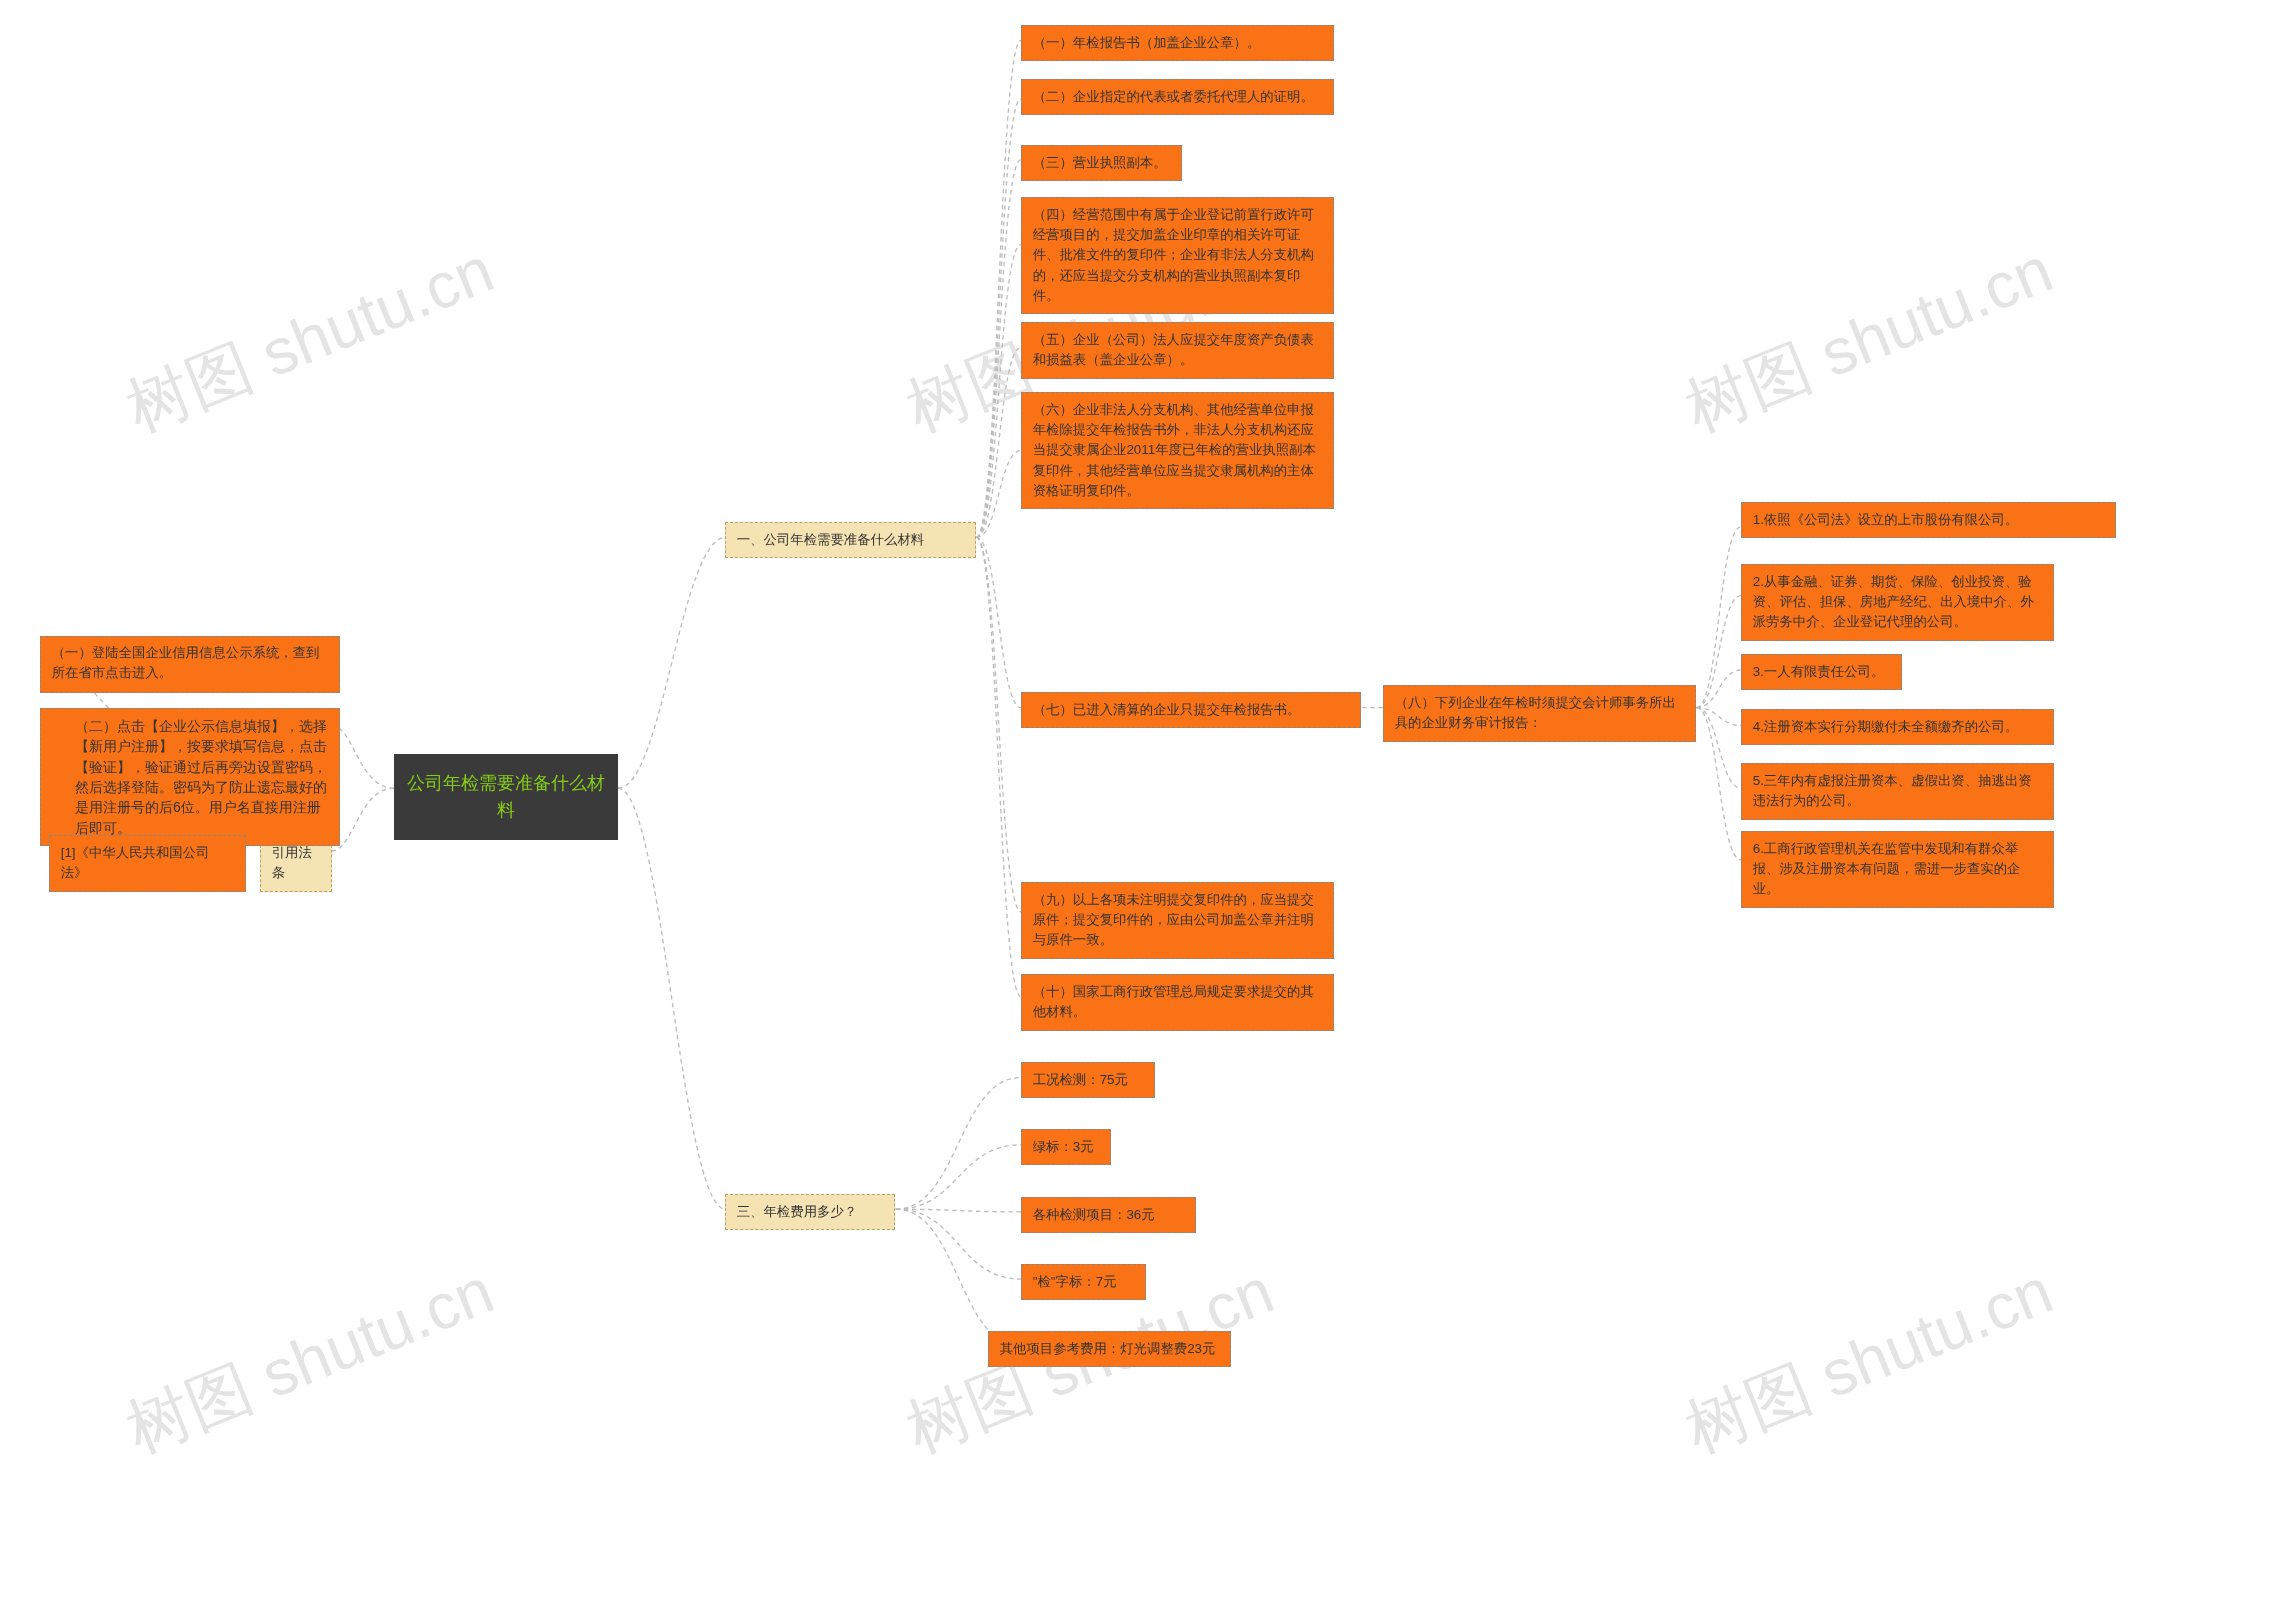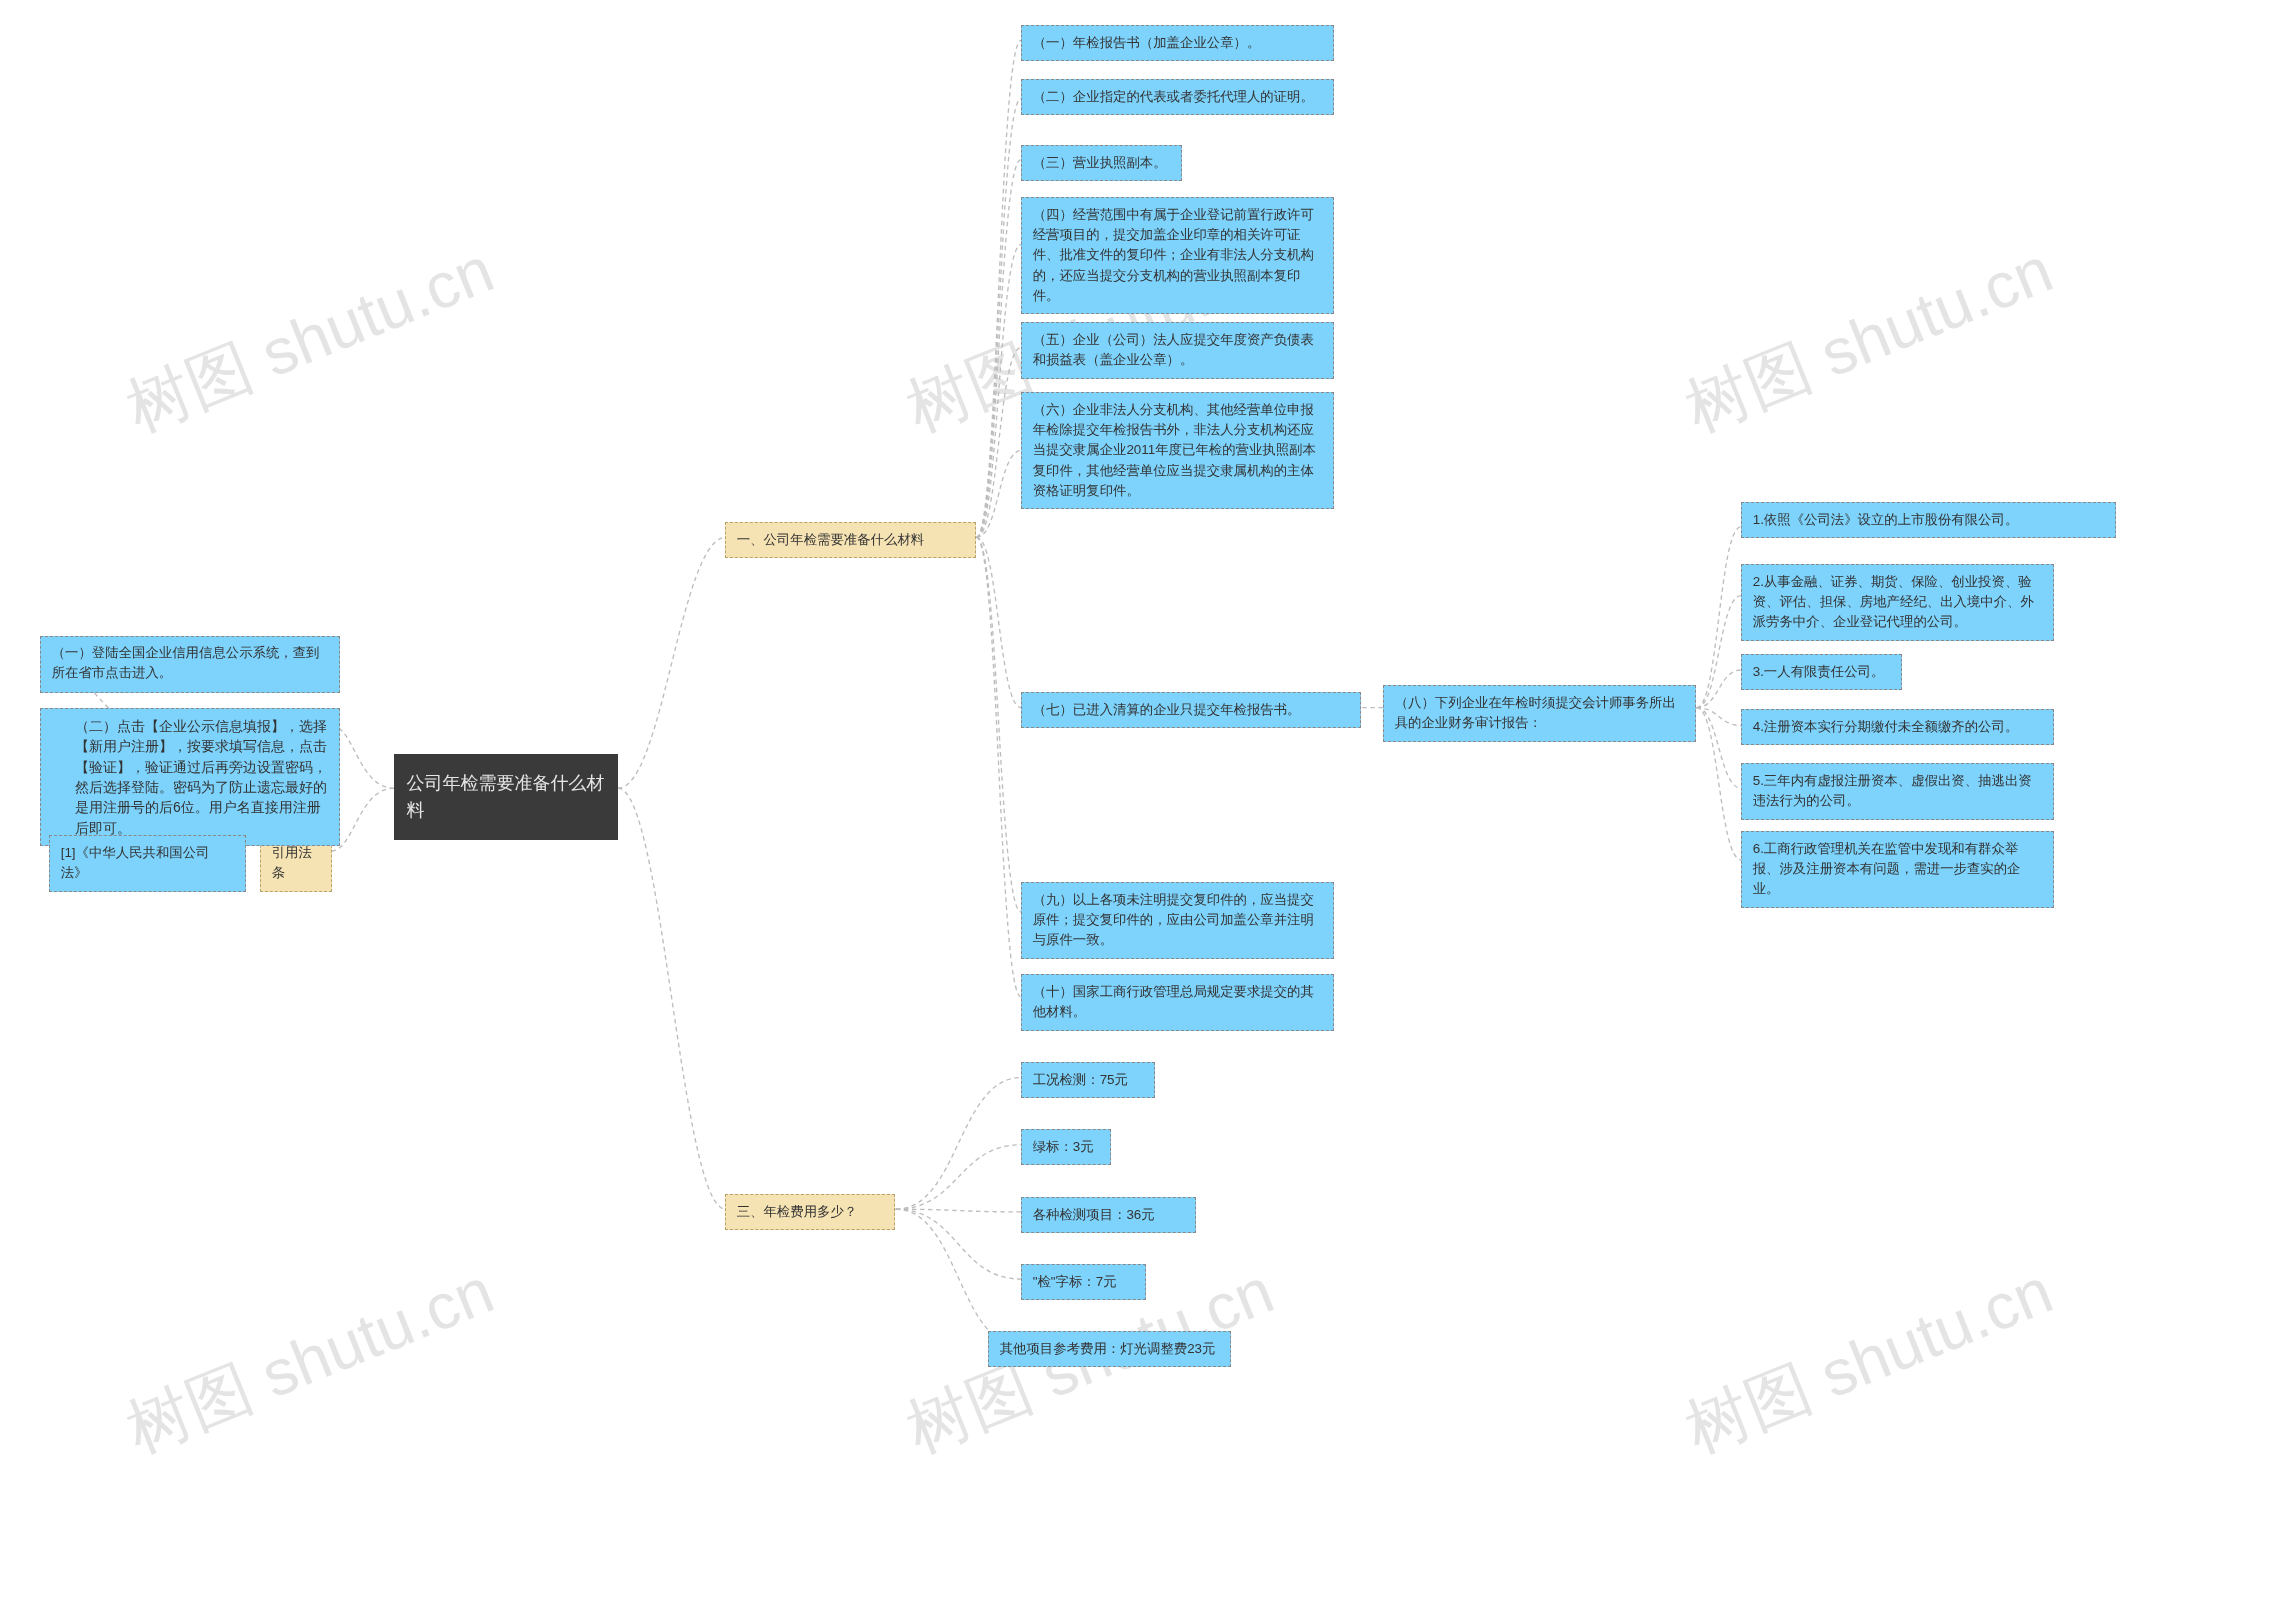--- a/index.html
+++ b/index.html
@@ -21,30 +21,31 @@
   font-weight: 300;
   transform: rotate(-22deg);
   pointer-events: none;
   user-select: none;
   white-space: nowrap;
   z-index: 0;
 }
 .node {
   position: absolute;
   border: 1.3px dashed #888;
-  background: #7dd3fc;
+  background: #f97316;
   padding: 7.2px 10.7px;
   box-sizing: border-box;
   line-height: 1.5;
   z-index: 2;
 }
 .node.root {
   background: #3a3a3a;
-  color: #e5e5e5;
+  color: #84cc16;
   border: none;
+  text-align: center;
   font-size: 18px;
   padding: 16px 12.5px;
 }
 .node.branch {
   background: #f6e3b4;
   border-color: #b8a06a;
 }
 svg.connectors {
   position: absolute;
   top: 0;

